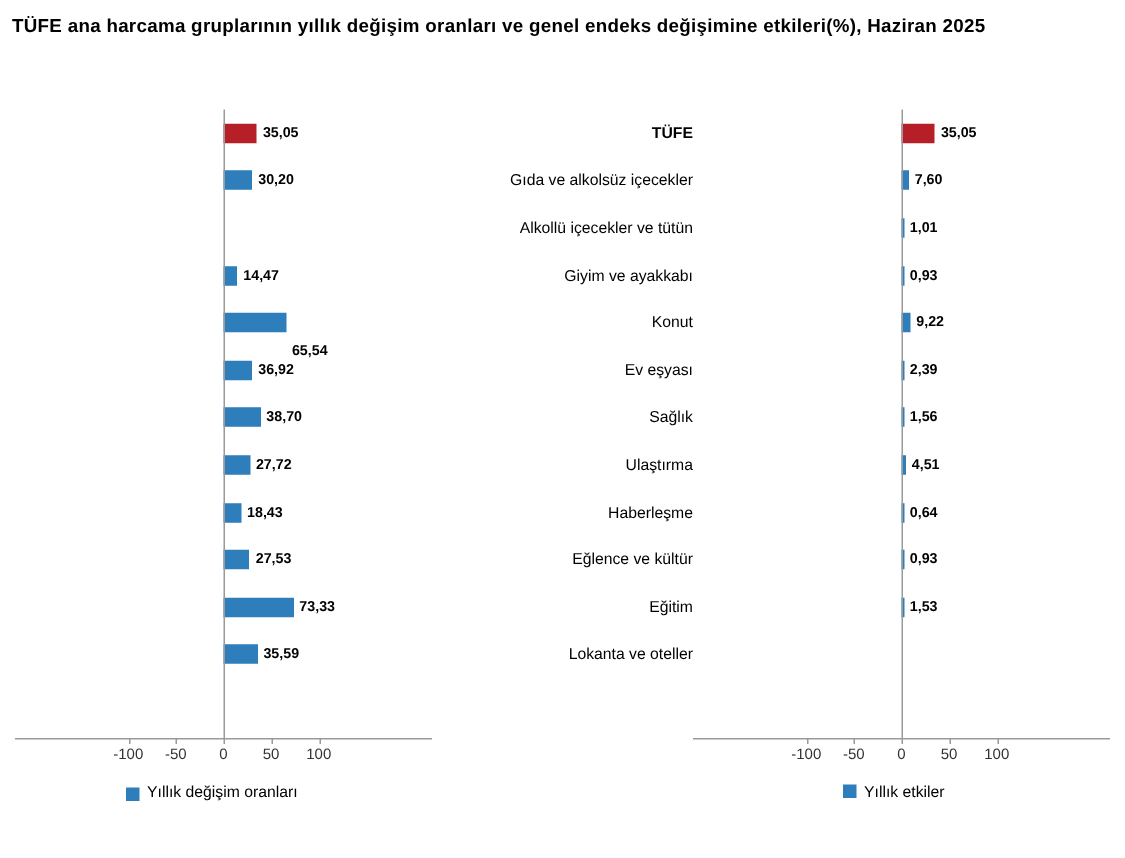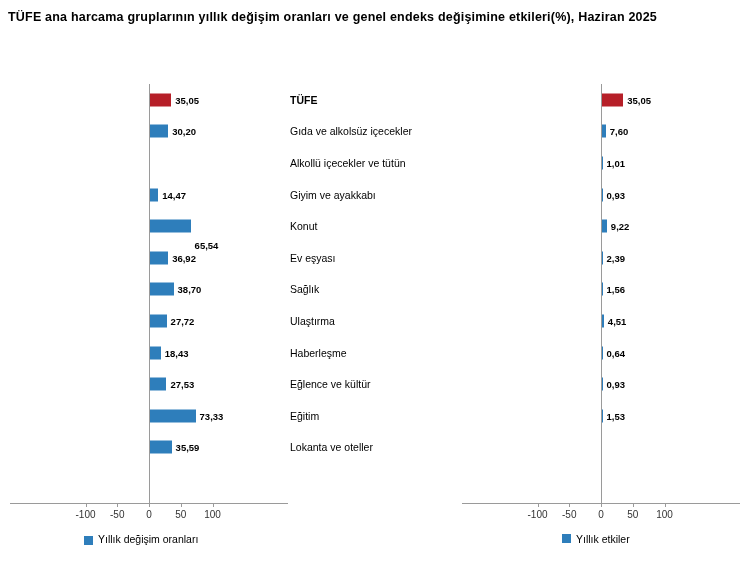--- a/index.html
+++ b/index.html
@@ -23,21 +23,21 @@
     font-size: 12.5px;
     font-weight: bold;
     line-height: 19px;
     letter-spacing: 0.2px;
     text-align: justify;
     text-align-last: left;
   }
   .chart-area {
     position: absolute;
     left: 0;
-    top: 84px;
+    top: 73px;
     width: 750px;
     height: 440px;
   }
   .rows {
     position: absolute;
     left: 0;
     top: 0;
     width: 750px;
   }
   .row {
@@ -76,21 +76,21 @@
     font-size: 9.5px;
     font-weight: bold;
     white-space: nowrap;
   }
   .cat-label {
     position: absolute;
     left: 290px;
     top: 50%;
     transform: translateY(-50%);
     width: 172px;
-    text-align: left;
+    text-align: right;
     font-size: 10.5px;
     white-space: nowrap;
   }
   .cat-label.bold {
     font-weight: bold;
   }
   .zero-line {
     position: absolute;
     top: 0;
     width: 1px;

